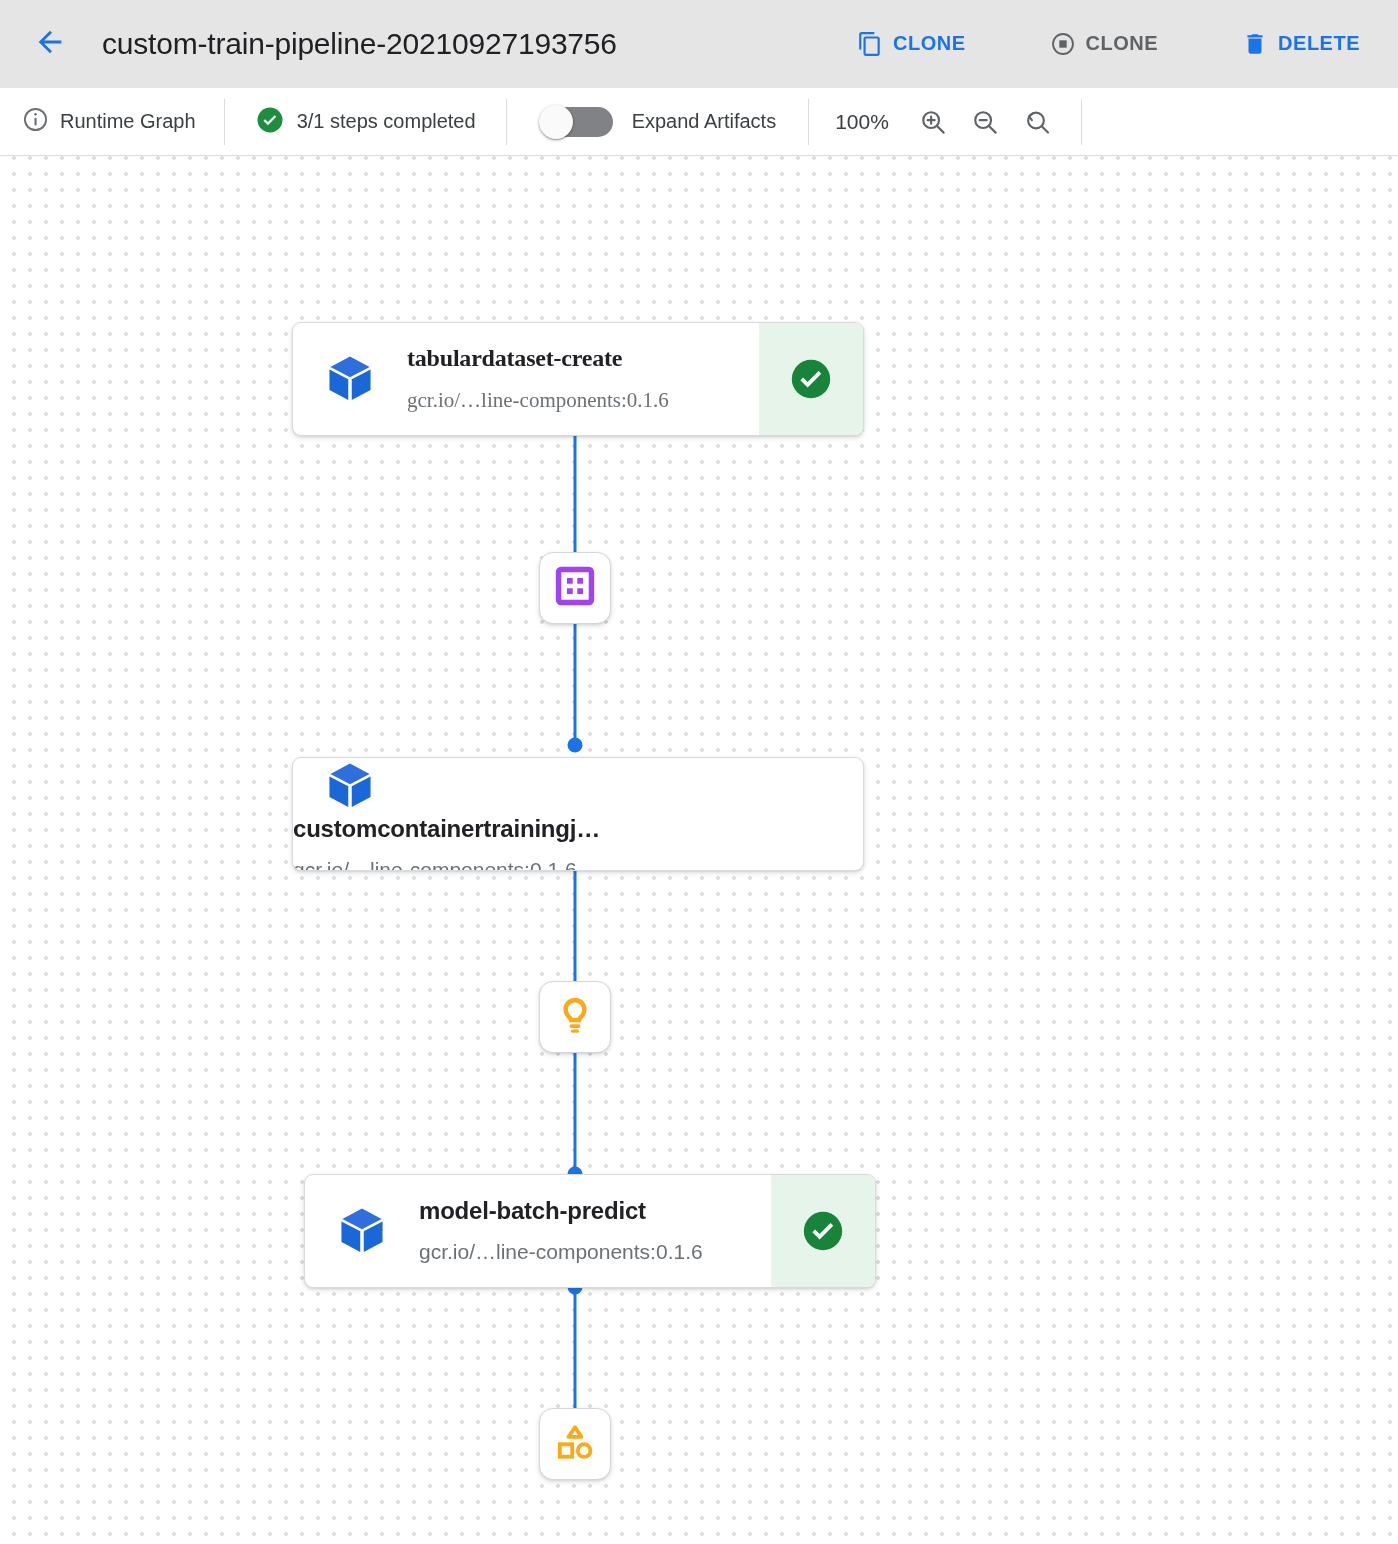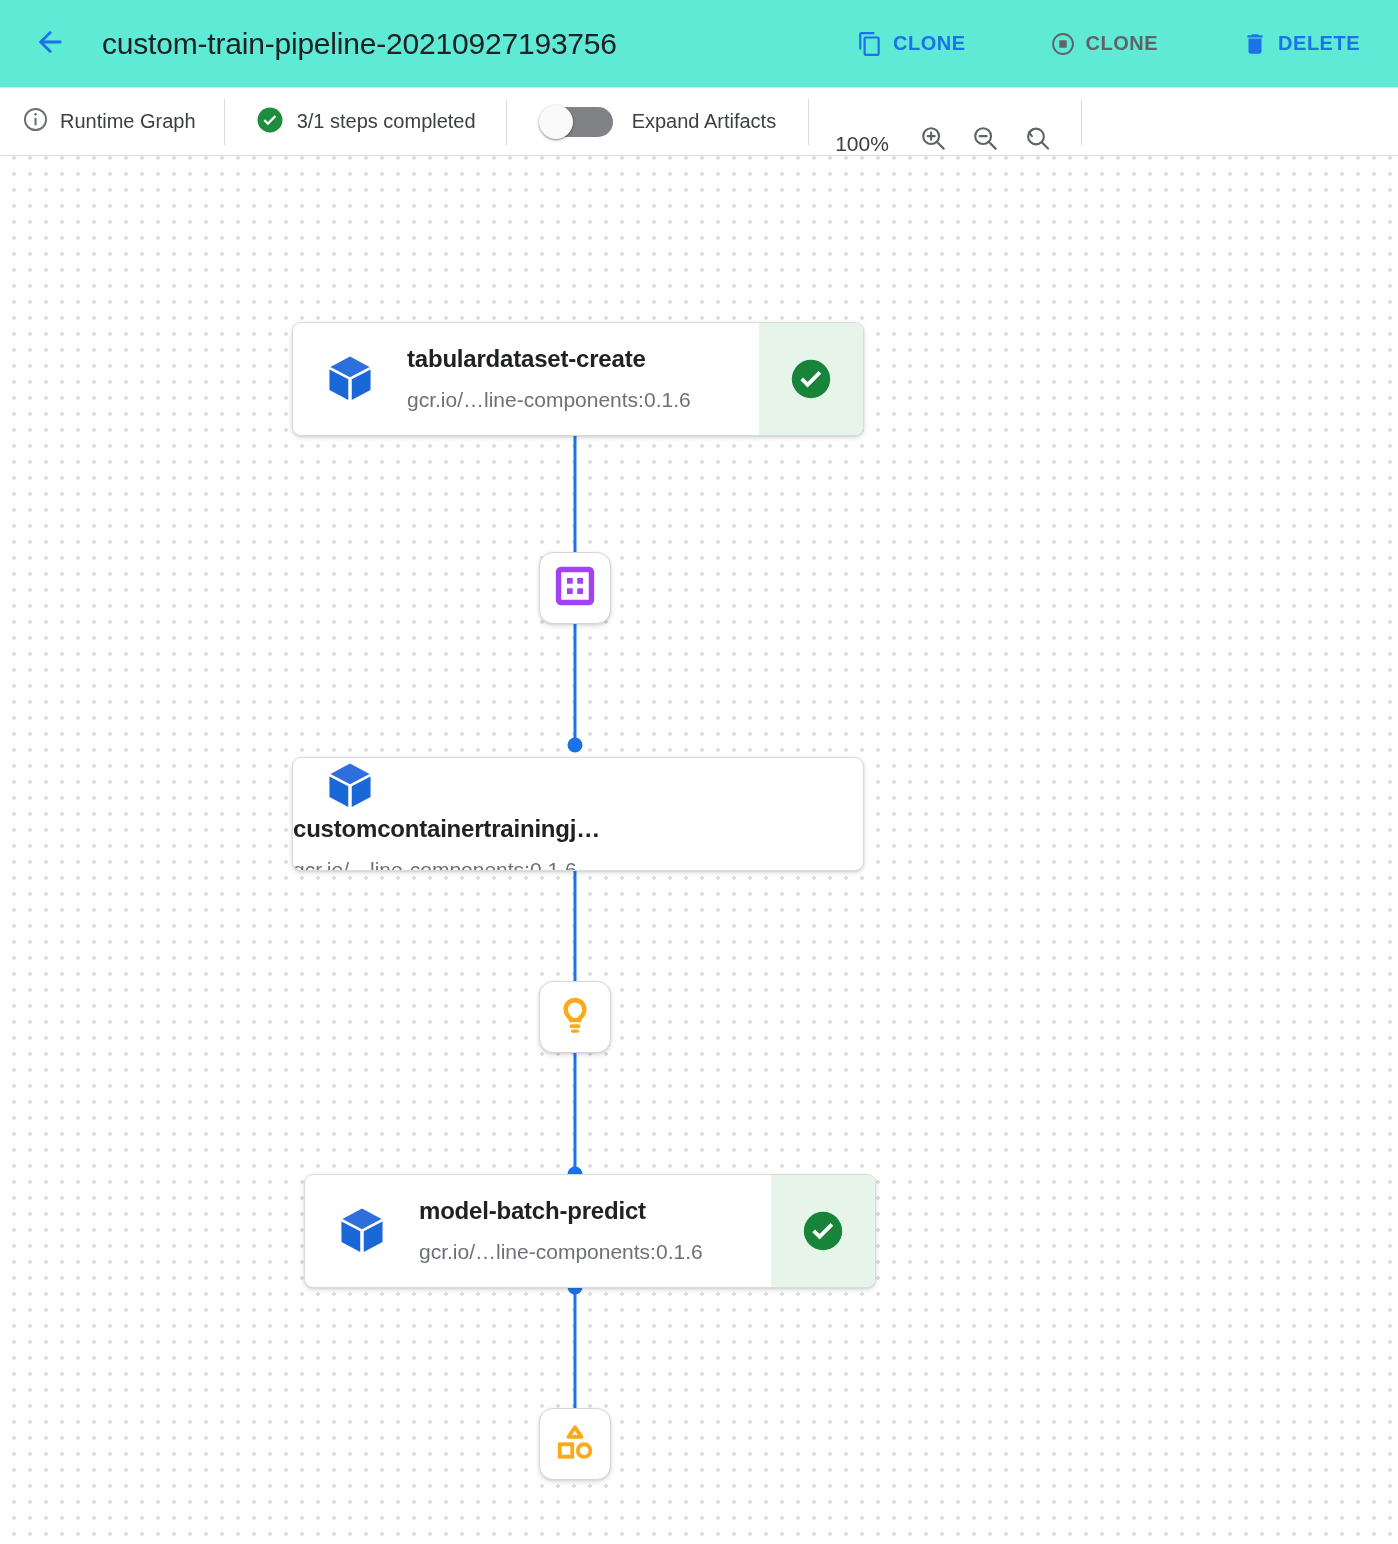--- a/index.html
+++ b/index.html
@@ -13,21 +13,21 @@
     font-family: "Liberation Sans", "DejaVu Sans", sans-serif;
     -webkit-font-smoothing: antialiased;
   }
 
   
   .header {
     position: relative;
     height: 88px;
     display: flex;
     align-items: center;
-    background: #5eead4;
+    background: #e5e5e5;
     border-bottom: 1px solid #e4e6e8;
     padding: 0 26px 0 28px;
   }
   .back-btn {
     width: 44px; height: 44px;
     display: flex; align-items: center; justify-content: center;
     cursor: pointer;
     flex: 0 0 auto;
     border-radius: 50%;
   }
@@ -85,21 +85,21 @@
     flex: 0 0 auto;
   }
   .sb-label {
     font-size: 20px;
     color: #3c4043;
     white-space: nowrap;
   }
   .runtime-cell { gap: 11px; padding-right: 28px; }
   .steps-cell   { gap: 12px; padding: 0 30px; }
   .toggle-cell  { gap: 19px; padding: 0 32px; }
-  .zoom-cell    { gap: 16px; padding: 0 26px; align-items: flex-end; }
+  .zoom-cell    { gap: 16px; padding: 0 26px; }
 
   .zoom-pct {
     font-size: 21px;
     color: #3c4043;
     margin-right: 10px;
   }
   .zoom-icon {
     width: 36px; height: 36px;
     display: flex; align-items: center; justify-content: center;
     cursor: pointer;
@@ -343,21 +343,21 @@
     <line x1="575" y1="702" x2="575" y2="825" stroke="#1a73e8" stroke-width="3"></line>
     <circle cx="575" cy="702" r="7.5" fill="#1a73e8"></circle>
 
     <line x1="575" y1="897" x2="575" y2="1018" stroke="#1a73e8" stroke-width="3"></line>
     <circle cx="575" cy="1018" r="7.5" fill="#1a73e8"></circle>
 
     <line x1="575" y1="1131" x2="575" y2="1252" stroke="#1a73e8" stroke-width="3"></line>
     <circle cx="575" cy="1131" r="7.5" fill="#1a73e8"></circle>
   </svg>
 
-  <div class="node-card" style="left:292px; top:166px;">
+  <div class="node-card" style="left:292px; top:166px;font-family:Liberation Serif, serif;">
     <div class="node-icon">
       <svg width="56" height="56" viewBox="0 0 24 24">
         <path d="M12 2.4l8.4 4.45-8.4 4.45L3.6 6.85z" fill="#2f6fdd"></path>
         <path d="M3.2 7.9l8.05 4.25v8.8L3.2 16.7z" fill="#1a67d8"></path>
         <path d="M20.8 7.9l-8.05 4.25v8.8l8.05-4.25z" fill="#1a67d8"></path>
       </svg>
     </div>
     <div class="node-text">
       <div class="node-title">tabulardataset-create</div>
       <div class="node-sub">gcr.io/…line-components:0.1.6</div>

